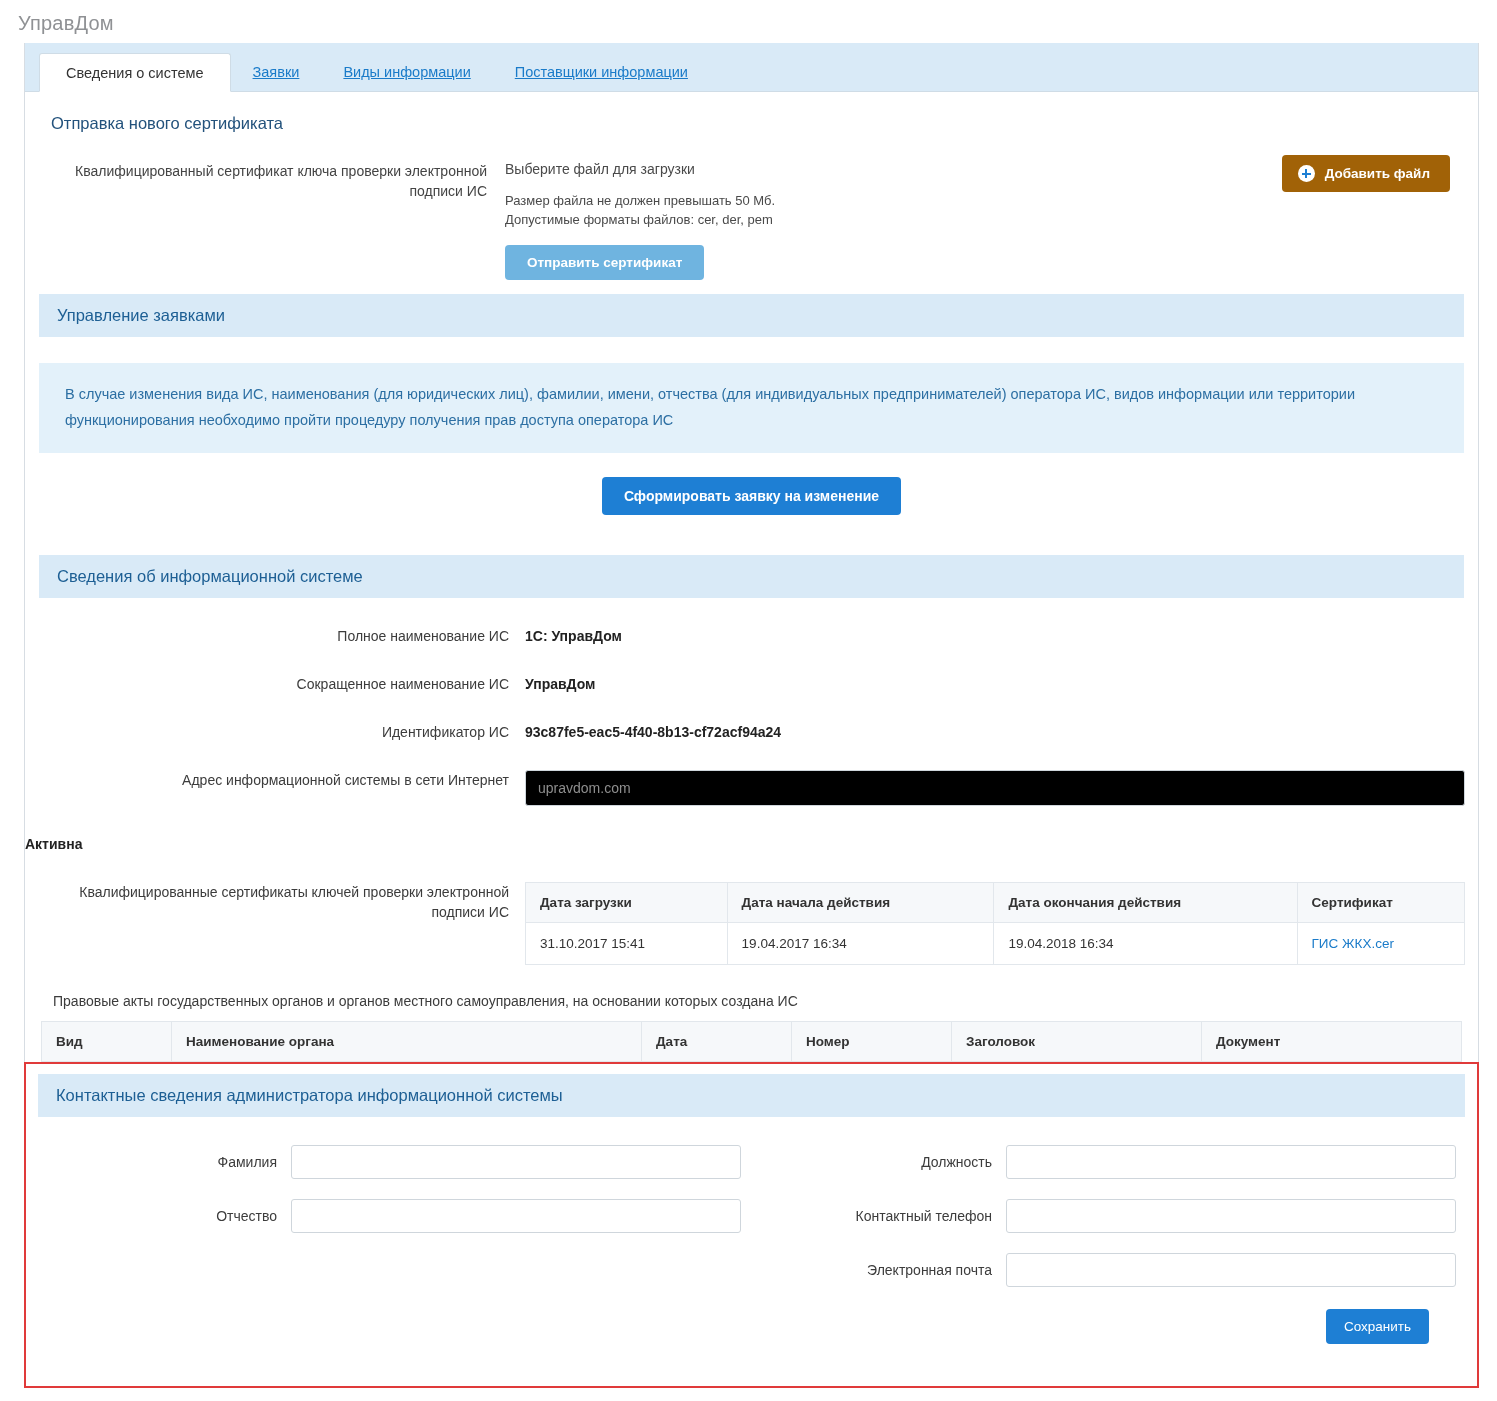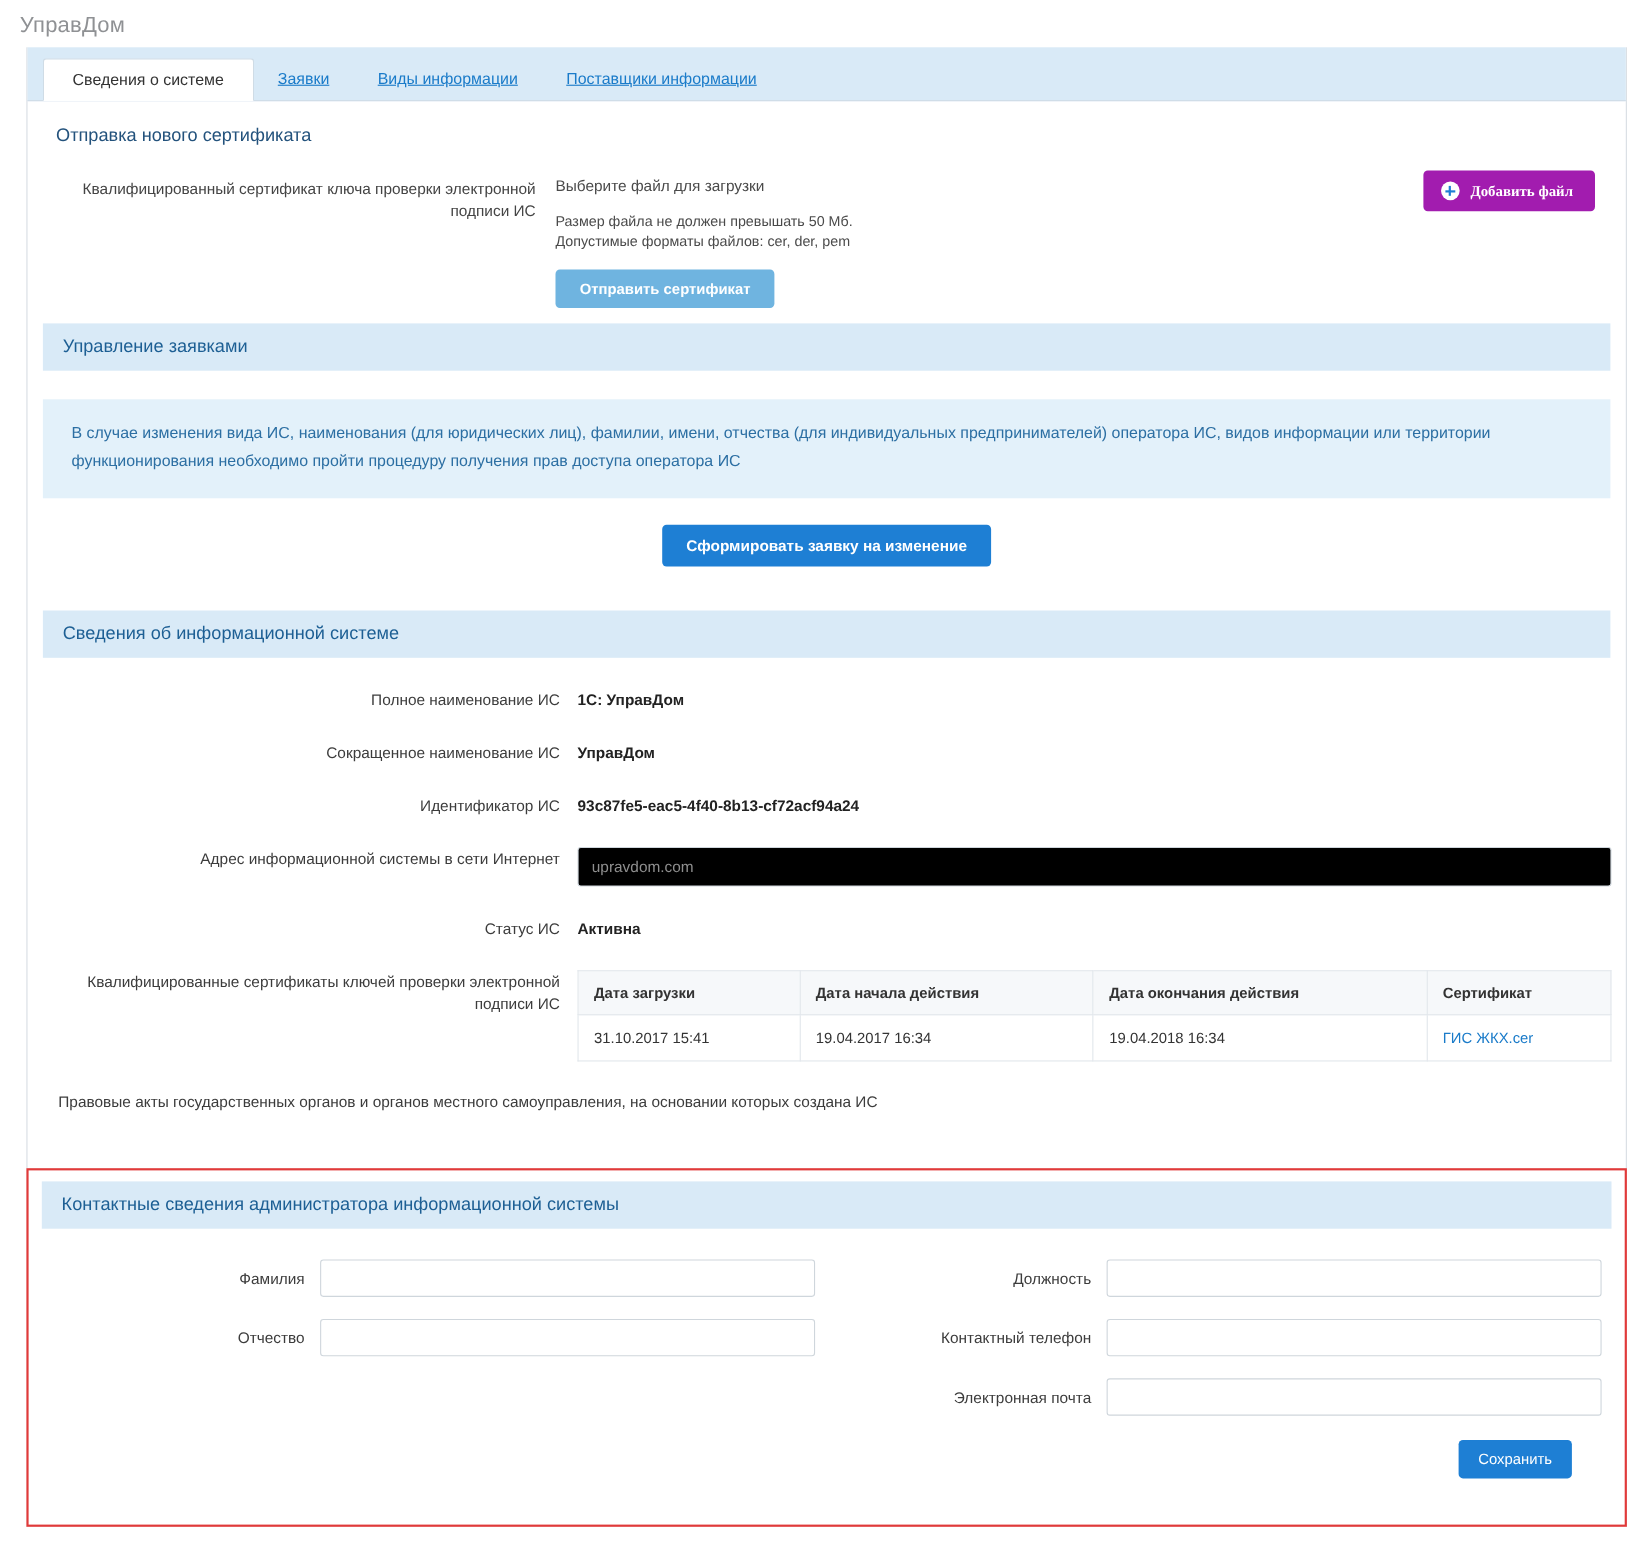--- a/index.html
+++ b/index.html
@@ -103,28 +103,27 @@
     font-family: "Liberation Sans", sans-serif;
     cursor: pointer;
     padding: 9px 18px;
   }
   .btn-primary { background: #1e7fd4; }
   .btn-light   { background: #6fb4e0; }
   .btn-add {
     position: absolute;
     right: 28px;
     top: 22px;
-    background: #a21caf;
+    background: #a16207;
     padding: 10px 20px 10px 16px;
     display: flex;
     align-items: center;
     gap: 10px;
     font-weight: bold;
     font-size: 13.5px;
-    font-family: Liberation Serif, serif;
   }
   .plus-icon {
     width: 17px; height: 17px;
     border-radius: 50%;
     background: #fff;
     position: relative;
     flex: none;
   }
   .plus-icon::before, .plus-icon::after {
     content: ""; position: absolute; background: #1e7fd4;
@@ -316,21 +315,20 @@
     <div class="flabel">Идентификатор ИС</div>
     <div class="fvalue">93c87fe5-eac5-4f40-8b13-cf72acf94a24</div>
   </div>
 
   <div class="frow">
     <div class="flabel">Адрес информационной системы в сети Интернет</div>
     <input class="finput" type="text" value="" placeholder="upravdom.com" style="">
   </div>
 
   <div class="frow">
-    <div class="flabel">Статус ИС</div>
     <div class="fvalue">Активна</div>
   </div>
 
   <div class="frow">
     <div class="flabel">Квалифицированные сертификаты ключей проверки электронной подписи ИС</div>
     <table class="grid">
       <thead>
         <tr>
           <th>Дата загрузки</th>
           <th>Дата начала действия</th>
@@ -346,20 +344,32 @@
           <td>
             <a href="#">ГИС ЖКХ.cer</a>
           </td>
         </tr>
       </tbody>
     </table>
   </div>
 
   <div class="acts-title">Правовые акты государственных органов и органов местного самоуправления, на основании которых создана ИС</div>
 
+  <table class="wide">
+    <thead>
+      <tr>
+        <th style="width:130px">Вид</th>
+        <th style="width:470px">Наименование органа</th>
+        <th style="width:150px">Дата</th>
+        <th style="width:160px">Номер</th>
+        <th style="width:250px">Заголовок</th>
+        <th>Документ</th>
+      </tr>
+    </thead>
+  </table>
 
   <div class="admin-block">
     <div class="admin-band">Контактные сведения администратора информационной системы</div>
 
     <div class="admin-grid">
       <div class="admin-col">
         <div class="arow">
           <div class="alabel">Фамилия</div>
           <input class="ainput" type="text" value="" style="">
         </div>

